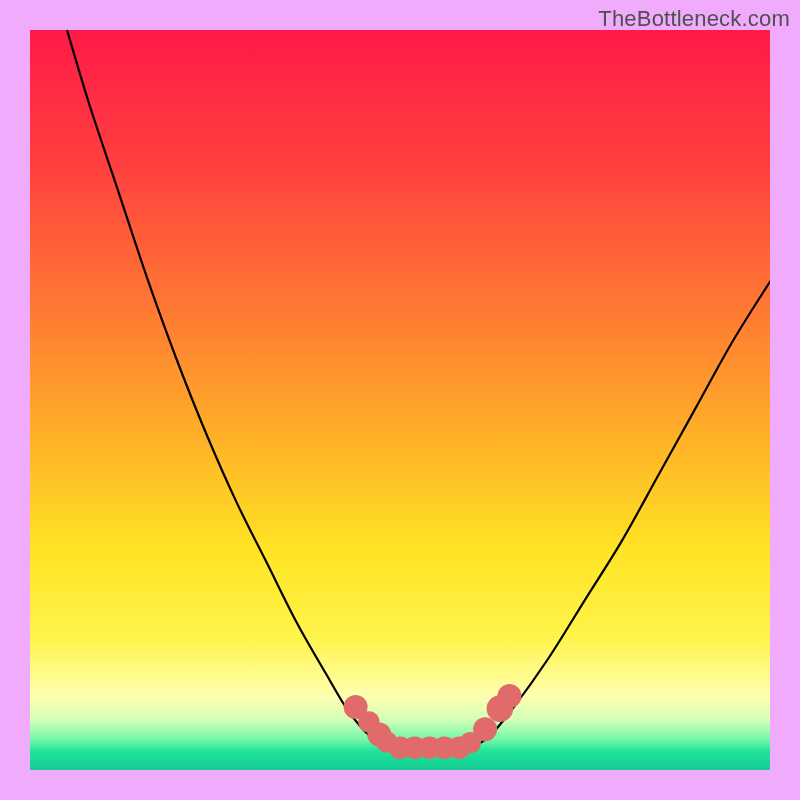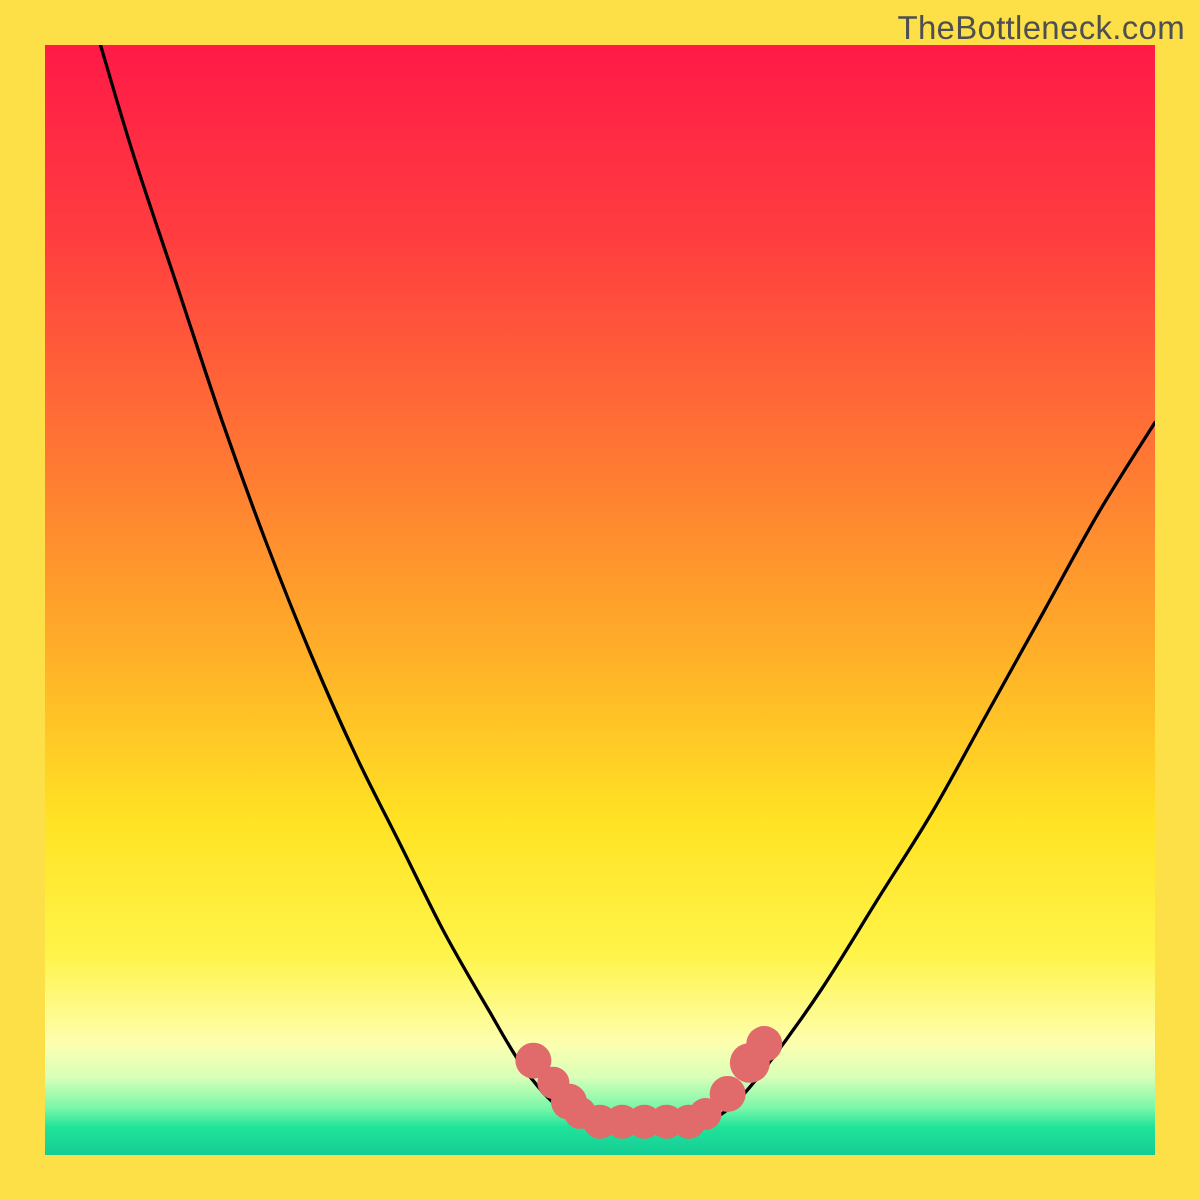--- a/index.html
+++ b/index.html
@@ -8,21 +8,21 @@
     width: 800px;
     height: 800px;
     overflow: hidden;
     background: #000;
     font-family: Arial, Helvetica, sans-serif;
   }
   .frame {
     position: absolute;
     top: 0; left: 0;
     width: 800px; height: 800px;
-    background: #fde047;
+    background: #f0abfc;
   }
   .plot-area {
     position: absolute;
     top: 30px;
     left: 30px;
     width: 740px;
     height: 740px;
   }
   .watermark {
     position: absolute;

